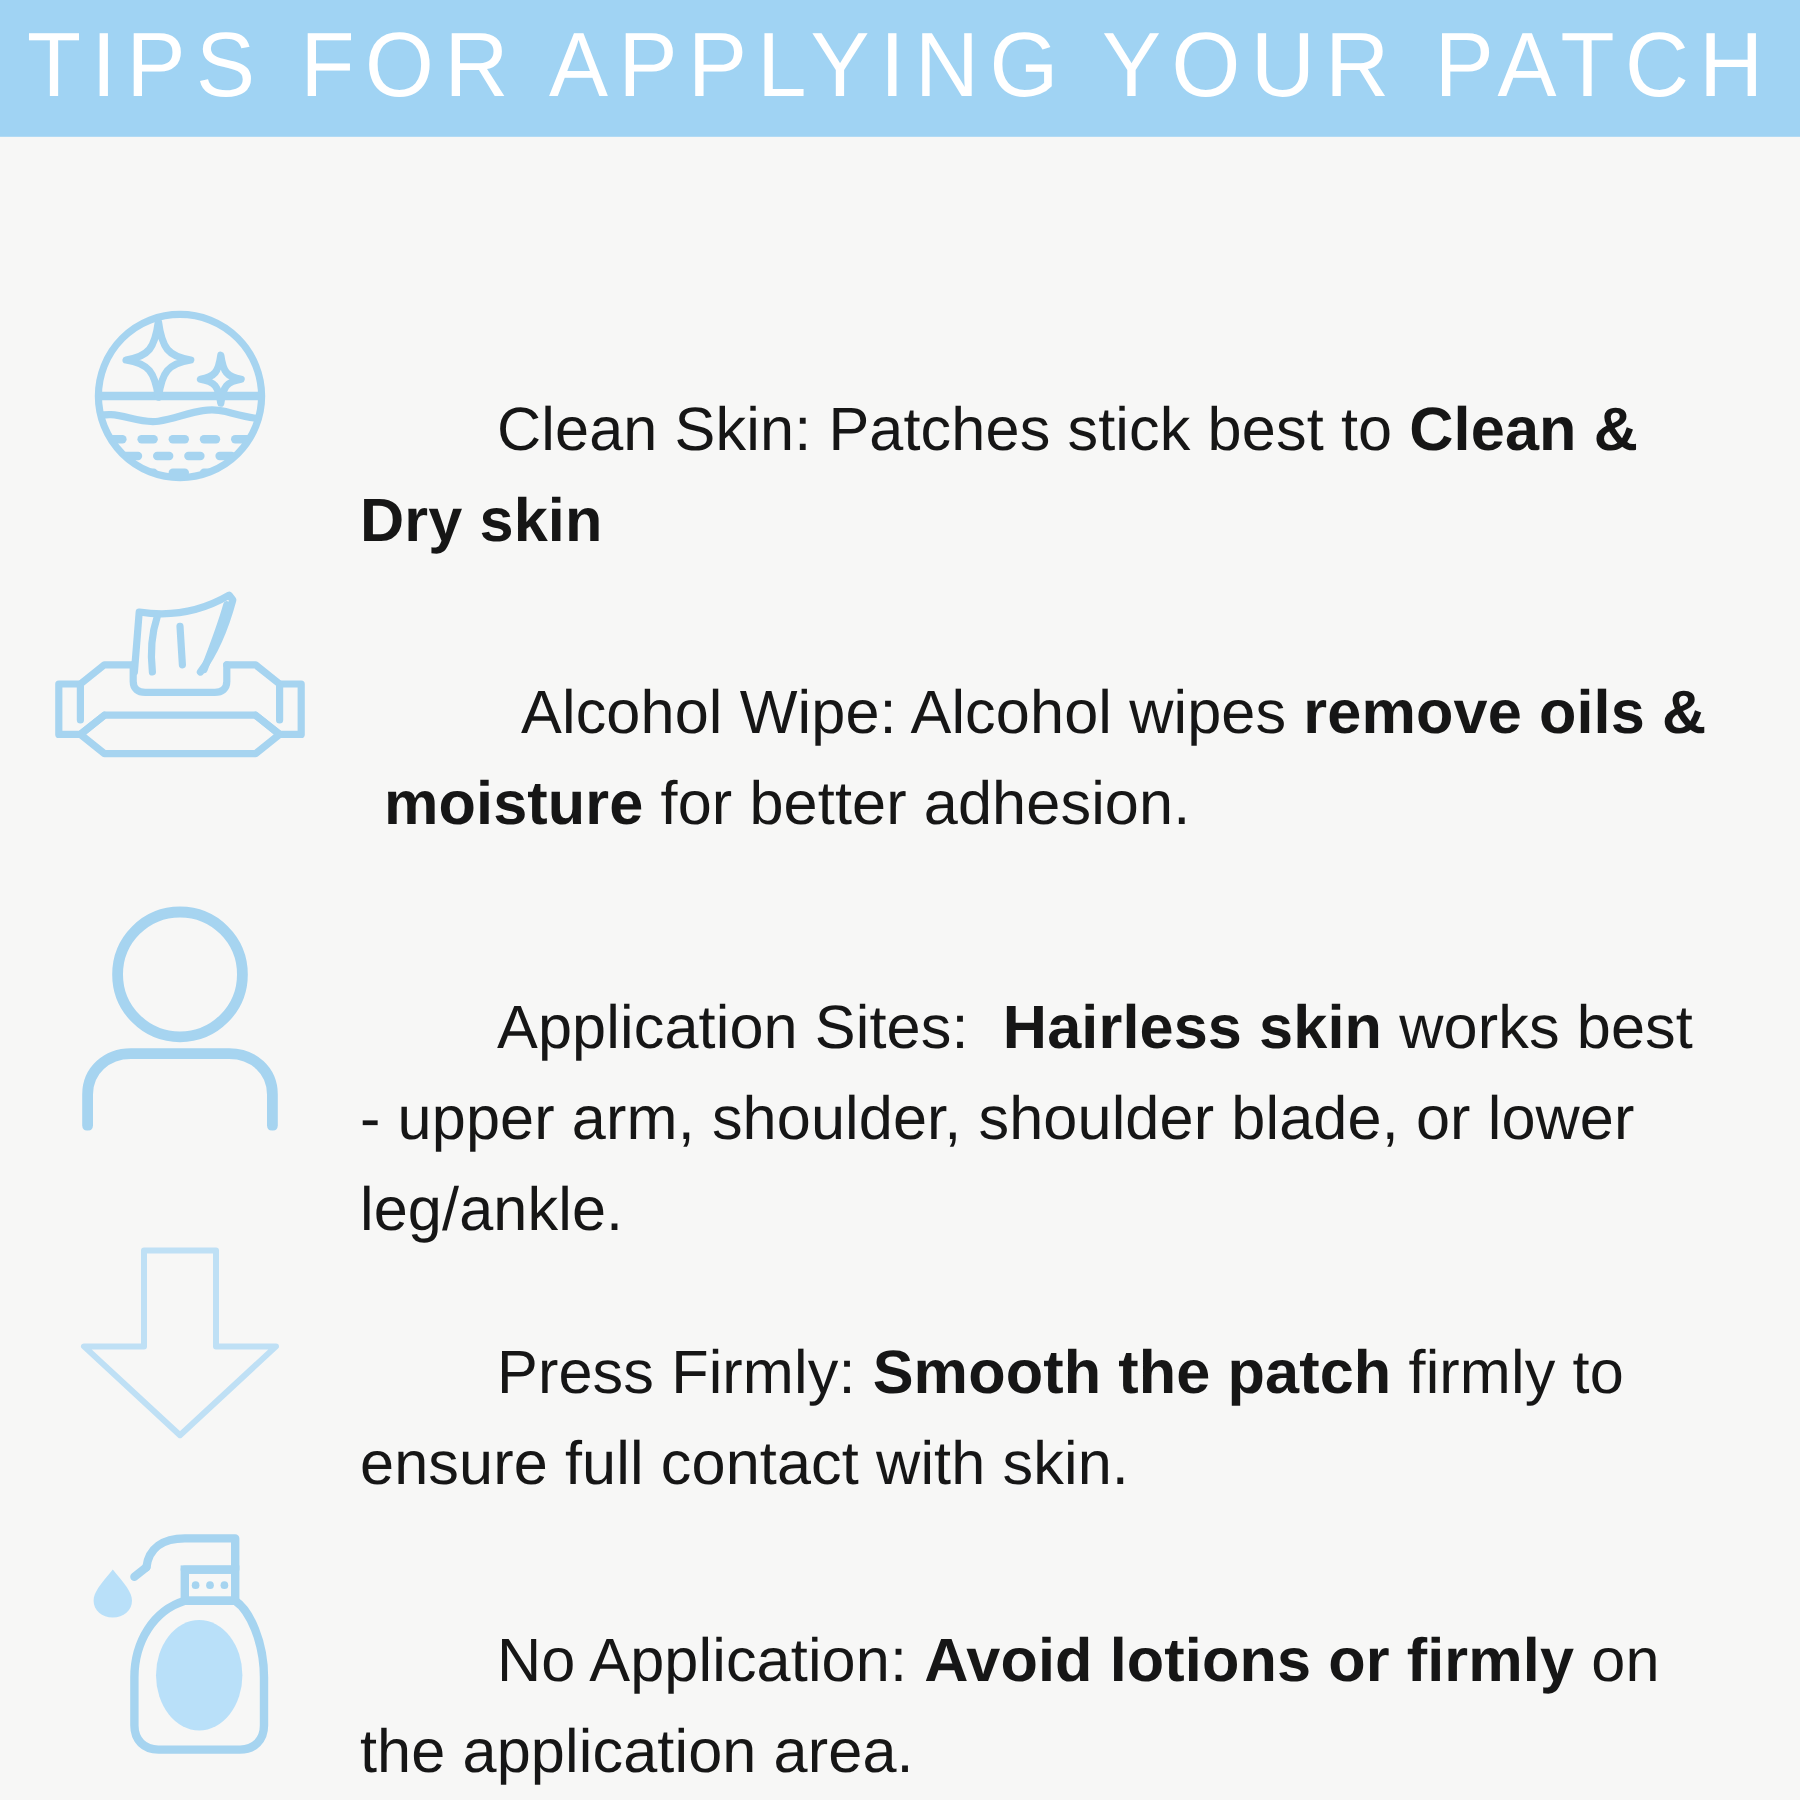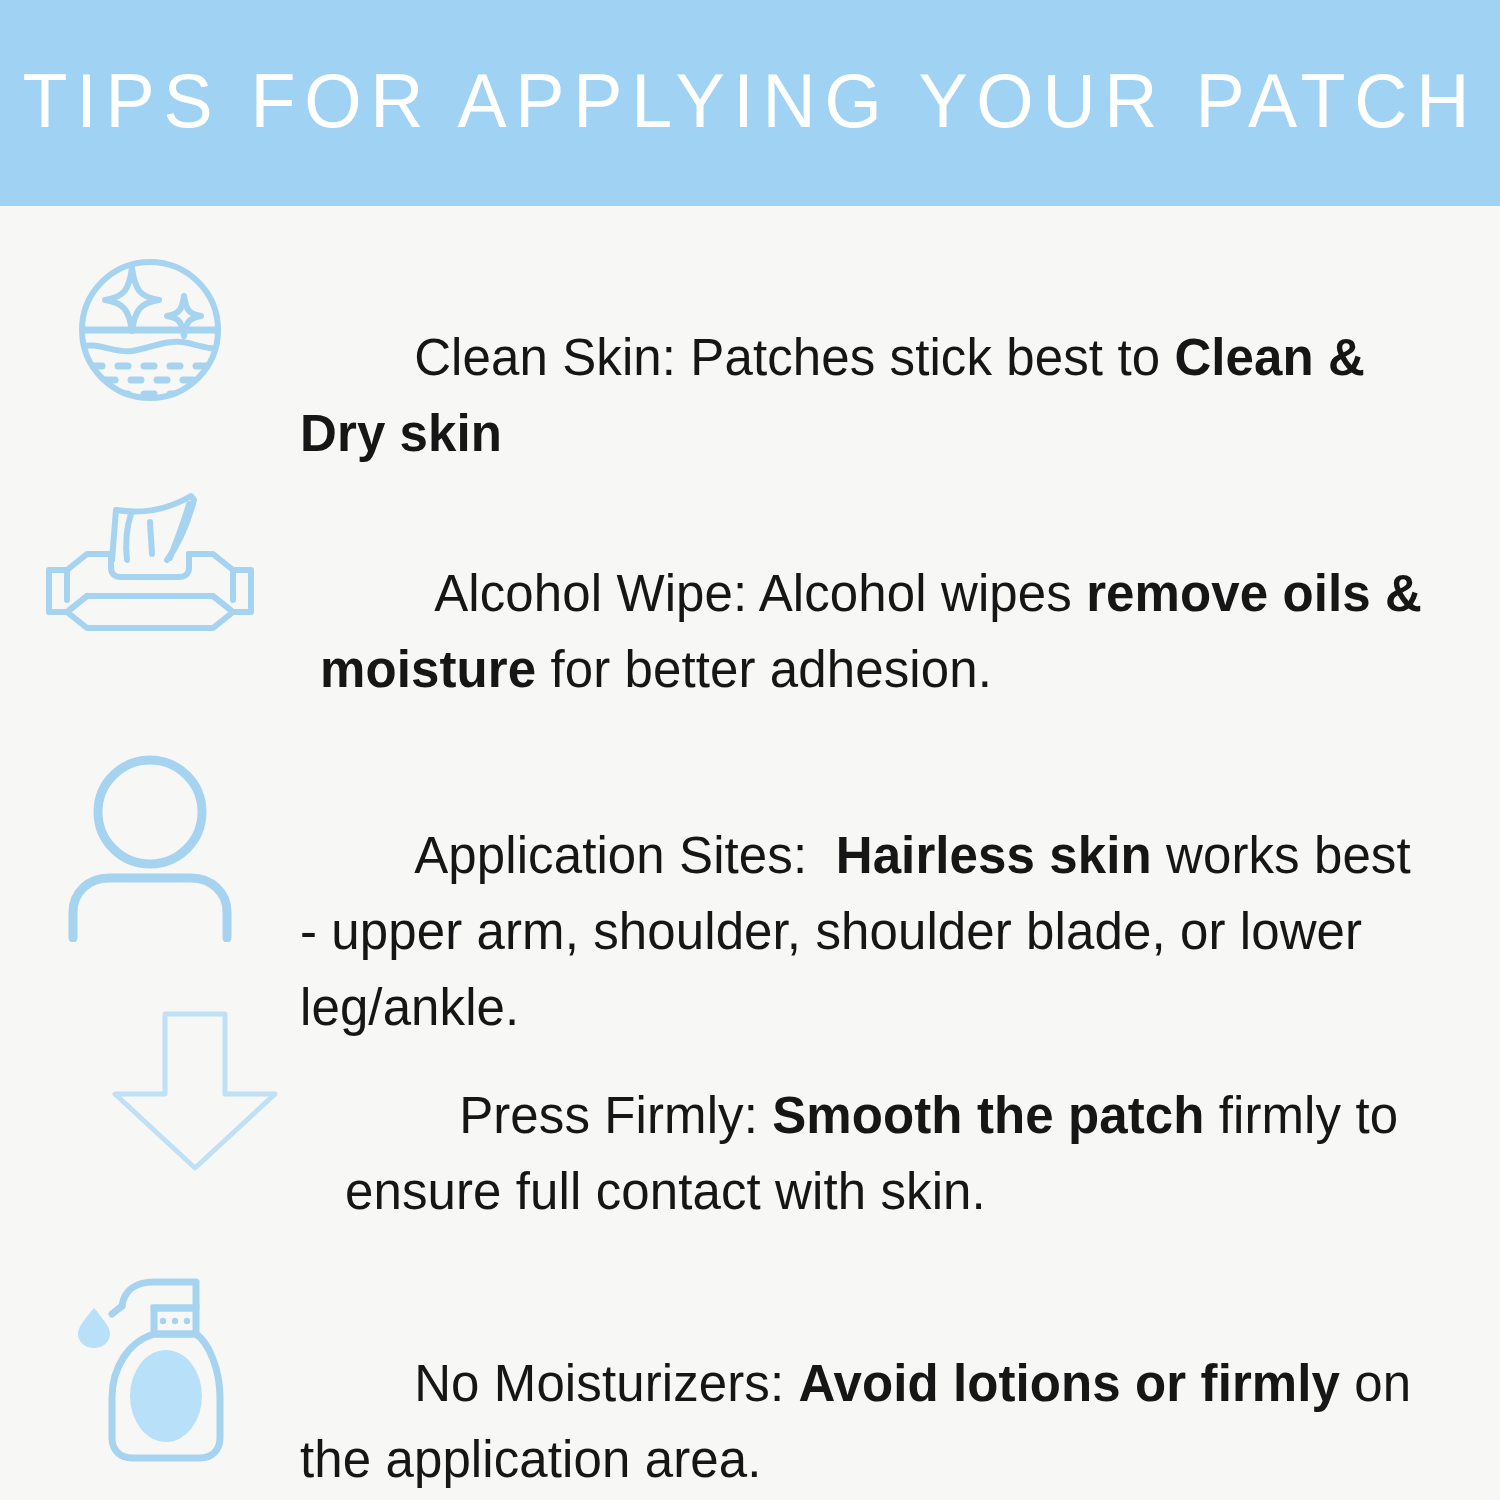--- a/index.html
+++ b/index.html
@@ -20,21 +20,21 @@
     height: 1500px;
     background: #f7f7f6;
   }
 
   
   .banner {
     position: absolute;
     left: 0;
     top: 0;
     width: 1500px;
-    height: 206px;
+    height: 114px;
     background: #a0d3f3;
     display: flex;
     align-items: center;
     justify-content: center;
     box-sizing: border-box;
     padding-bottom: 4px;
   }
   .banner-title {
     color: #ffffff;
     font-family: "Liberation Sans Narrow", "Liberation Sans", sans-serif;
@@ -84,21 +84,21 @@
     white-space: pre-wrap;
   }
   .tip-text b {
     font-weight: 700;
   }
 
   
   .row-1 { top: 82px;  }
   .row-2 { top: 318px; gap: 20px; }
   .row-3 { top: 580px; }
-  .row-4 { top: 840px; padding-left: 45px; }
+  .row-4 { top: 868px; }
   .row-5 { top: 1108px; }
 
   .row-1 .tip-icon { padding-top: 6px;  }
   .row-2 .tip-icon { padding-top: 8px;  }
   .row-3 .tip-icon { padding-top: 10px; }
   .row-4 .tip-icon { padding-top: 6px;  }
   .row-5 .tip-icon { padding-top: 2px;  }
 </style>
 </head>
 <body>
@@ -211,18 +211,18 @@
           </g>
 
           <path d="M44 36 C54 48 60 55 60 62 C60 70 53 76 44 76 C35 76 28 70 28 62 C28 55 34 48 44 36 Z" fill="#b9e0f9"></path>
 
           <path d="M104 62 C78 70 62 96 62 126 L62 166 C62 178 70 186 82 186 L150 186 C162 186 170 178 170 166 L170 126 C170 96 158 70 146 62 Z" stroke="#a6d4f0" stroke-width="7" fill="none" stroke-linejoin="round"></path>
 
           <ellipse cx="116" cy="124" rx="36" ry="46" fill="#b9e0f9"></ellipse>
         </svg>
       </div>
       <div class="tip-text">
-        <span>No Moisturizers: </span><b>Avoid lotions or firmly</b><span> on the application area.</span>
+        <span>No Application: </span><b>Avoid lotions or firmly</b><span> on the application area.</span>
       </div>
     </div>
 
   </div>
 </div>
 
 </body></html>

